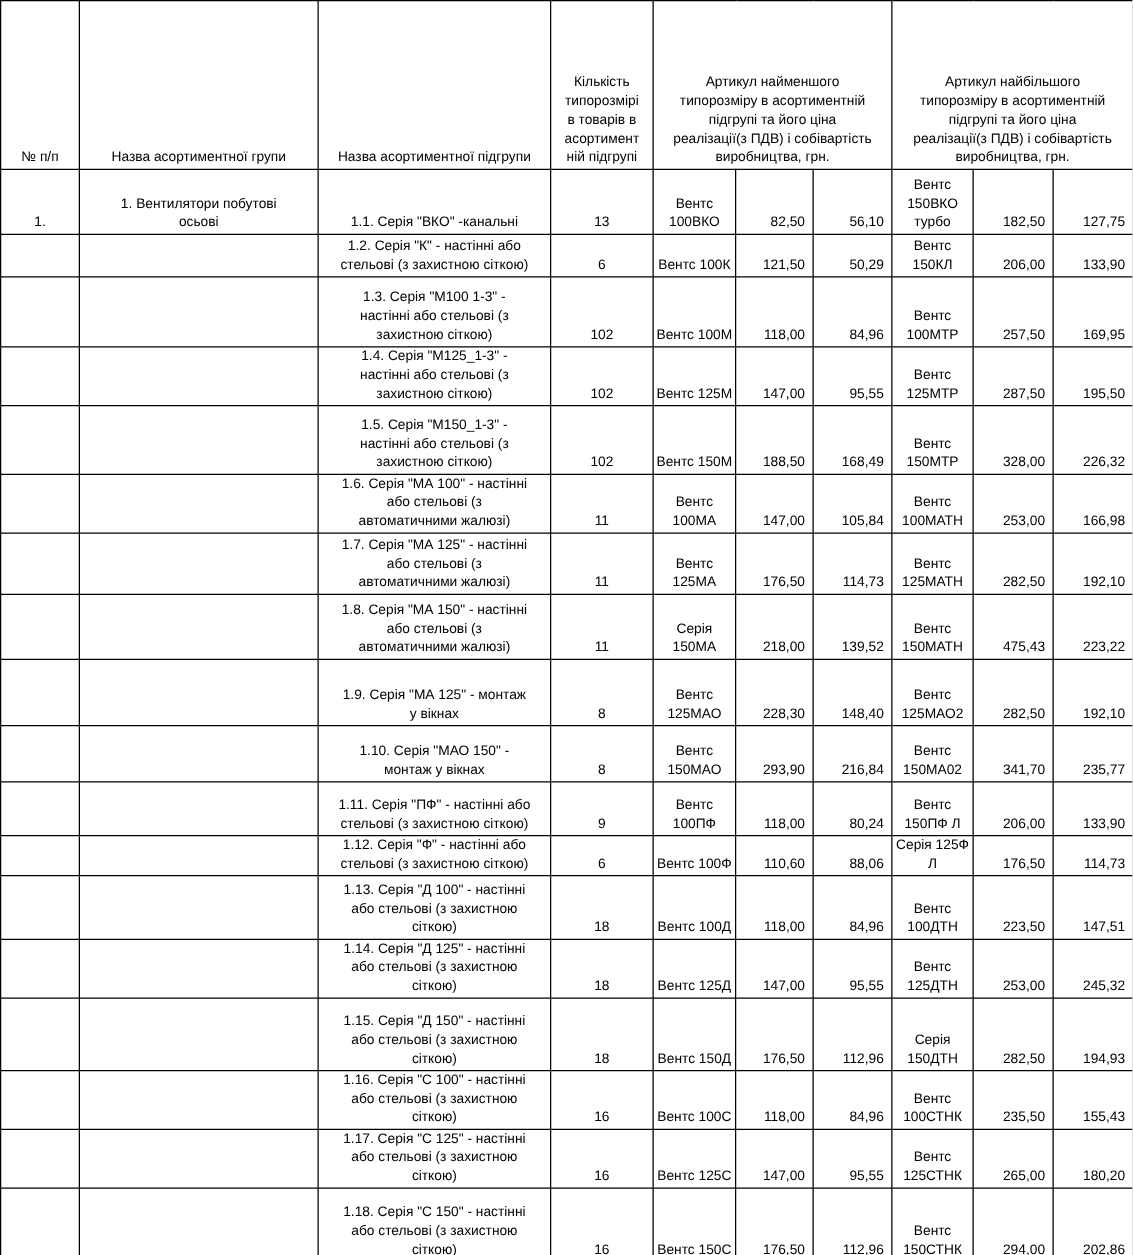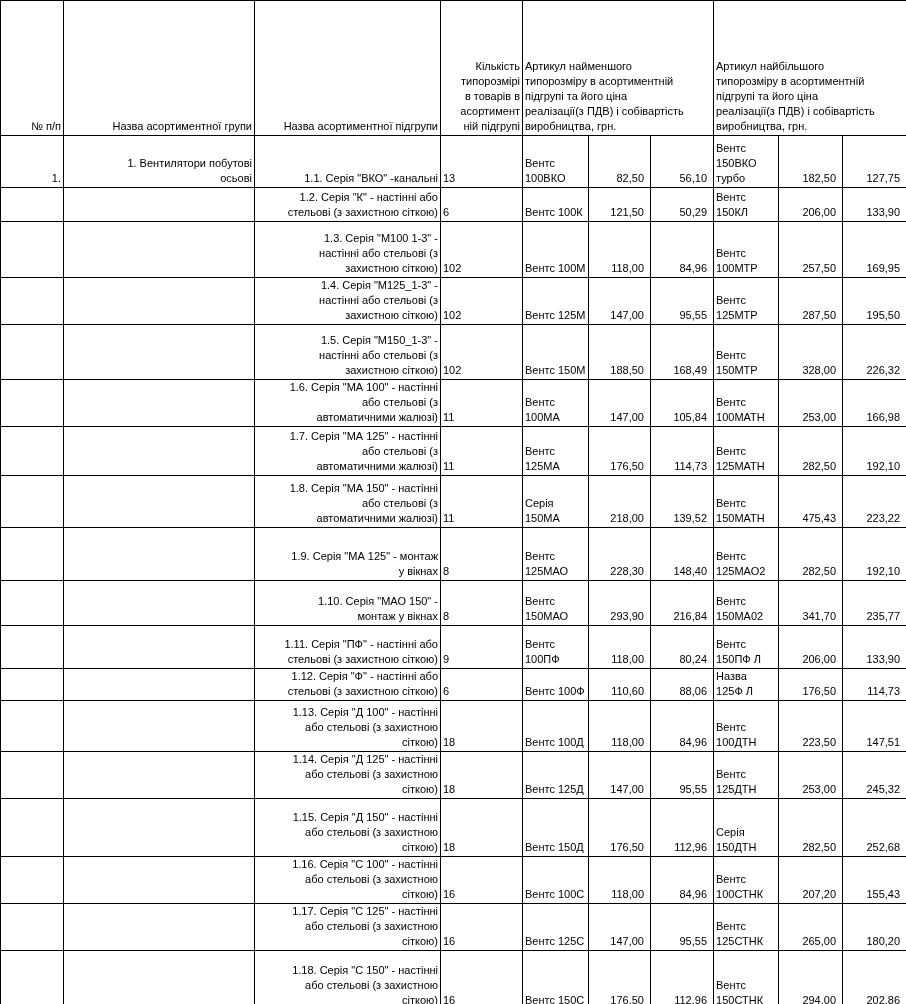--- a/index.html
+++ b/index.html
@@ -22,22 +22,22 @@
   table.price-table td,
   table.price-table th {
     border: 1px solid #000000;
     vertical-align: bottom;
     padding: 0 2px 1px 2px;
     overflow: hidden;
     font-weight: normal;
     box-sizing: border-box;
   }
   thead tr { height: 135px; }
-  .left   { text-align: right; }
-  .center { text-align: left; }
+  .left   { text-align: center; }
+  .center { text-align: center; }
   .right  { text-align: right; padding-right: 6px !important; }
   .pre    { white-space: pre-line; }
 </style>
 </head>
 <body>
 
 <div class="page">
   <table class="price-table">
     <colgroup>
       <col style="width:63px">
@@ -225,21 +225,21 @@
         </tr>
         <tr style="height: 32px;">
           <td class="left pre"></td>
           <td class="left pre"></td>
           <td class="left pre">1.12. Серія "Ф" - настінні або
 стельові (з захистною сіткою)</td>
           <td class="center">6</td>
           <td class="center">Вентс 100Ф</td>
           <td class="right">110,60</td>
           <td class="right">88,06</td>
-          <td class="center">Назва 125Ф Л</td>
+          <td class="center">Серія 125Ф Л</td>
           <td class="right">176,50</td>
           <td class="right">114,73</td>
         </tr>
         <tr style="height: 51px;">
           <td class="left pre"></td>
           <td class="left pre"></td>
           <td class="left pre">1.13. Серія "Д 100" - настінні
 або стельові (з захистною
 сіткою)</td>
           <td class="center">18</td>
@@ -269,34 +269,34 @@
           <td class="left pre"></td>
           <td class="left pre">1.15. Серія "Д 150" - настінні
 або стельові (з захистною
 сіткою)</td>
           <td class="center">18</td>
           <td class="center">Вентс 150Д</td>
           <td class="right">176,50</td>
           <td class="right">112,96</td>
           <td class="center">Серія 150ДТН</td>
           <td class="right">282,50</td>
-          <td class="right">252,68</td>
+          <td class="right">194,93</td>
         </tr>
         <tr style="height: 47px;">
           <td class="left pre"></td>
           <td class="left pre"></td>
           <td class="left pre">1.16. Серія "С 100" - настінні
 або стельові (з захистною
 сіткою)</td>
           <td class="center">16</td>
           <td class="center">Вентс 100С</td>
           <td class="right">118,00</td>
           <td class="right">84,96</td>
           <td class="center">Вентс 100СТНК</td>
-          <td class="right">207,20</td>
+          <td class="right">235,50</td>
           <td class="right">155,43</td>
         </tr>
         <tr style="height: 45px;">
           <td class="left pre"></td>
           <td class="left pre"></td>
           <td class="left pre">1.17. Серія "С 125" - настінні
 або стельові (з захистною
 сіткою)</td>
           <td class="center">16</td>
           <td class="center">Вентс 125С</td>

